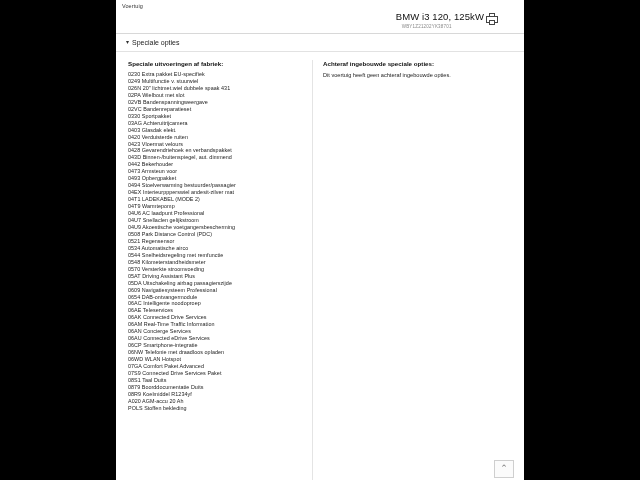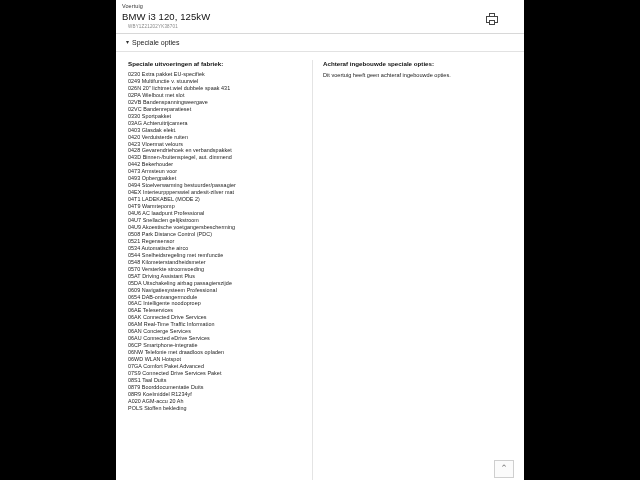--- a/index.html
+++ b/index.html
@@ -24,21 +24,21 @@
   }
   .breadcrumb {
     font-size: 5.5px;
     color: #333;
     padding: 3px 0 0 6px;
     letter-spacing: 0.1px;
   }
   .title-row {
     display: flex;
     align-items: flex-start;
-    justify-content: space-between;
+    justify-content: flex-end;
     padding: 2px 24px 0 6px;
   }
   .title {
     font-size: 9.5px;
     color: #111;
     font-weight: normal;
     letter-spacing: 0.1px;
     line-height: 12px;
   }
   .vin {

